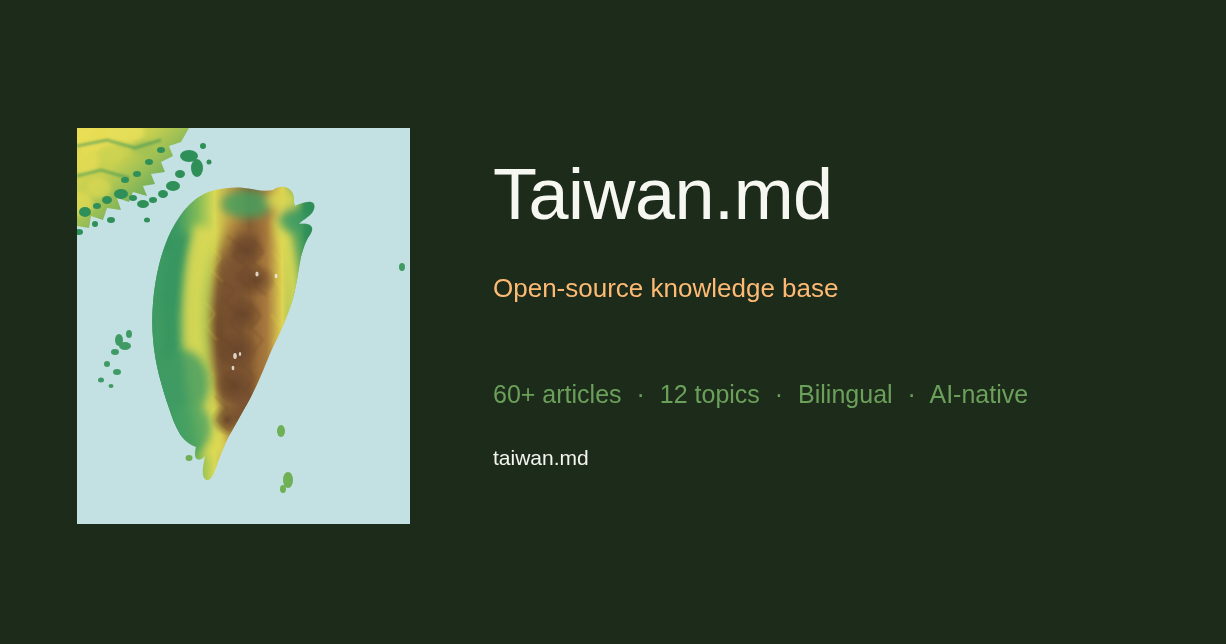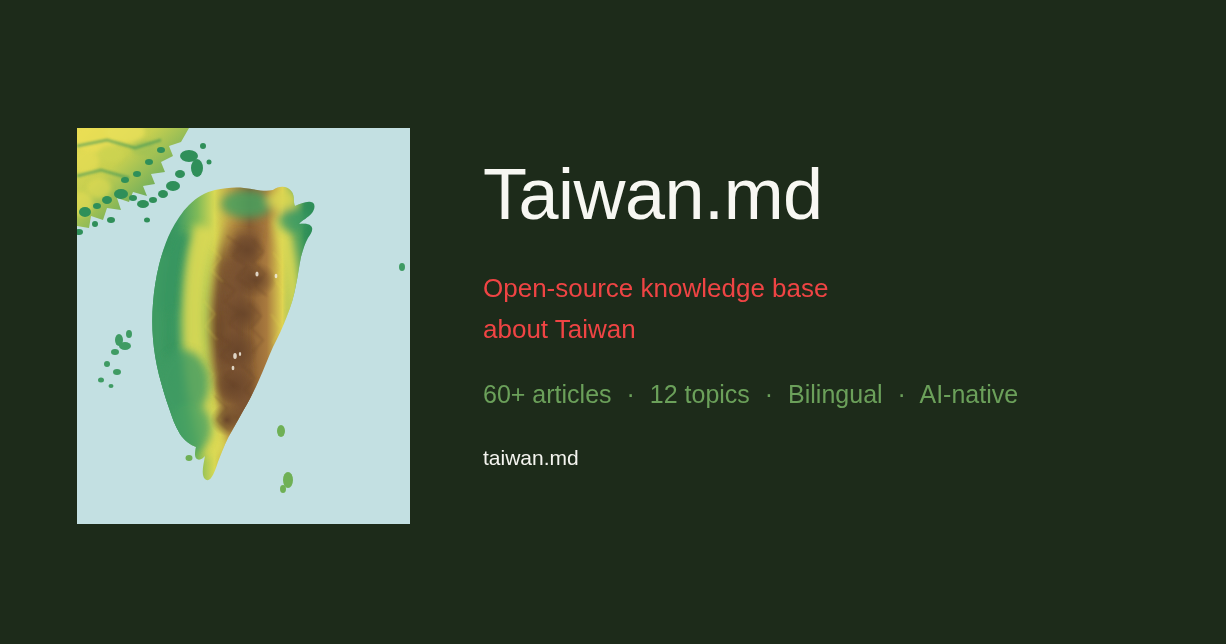--- a/index.html
+++ b/index.html
@@ -32,21 +32,21 @@
   }
   .map-svg {
     display: block;
     width: 333px;
     height: 396px;
   }
 
   
   .text-col {
     position: absolute;
-    left: 483px;
+    left: 493px;
     top: 128px;
     width: 640px;
     height: 396px;
   }
   .title {
     position: absolute;
     left: 0;
     top: 24px;
     margin: 0;
     font-size: 72px;
@@ -57,21 +57,21 @@
     white-space: nowrap;
   }
   .subtitle {
     position: absolute;
     left: 0;
     top: 140px;
     margin: 0;
     font-size: 26px;
     line-height: 41px;
     font-weight: 400;
-    color: #ef4444;
+    color: #fdba74;
   }
   .subtitle .line {
     display: block;
     white-space: nowrap;
   }
   .meta {
     position: absolute;
     left: 0;
     top: 253px;
     margin: 0;
@@ -322,21 +322,20 @@
       </g>
     </svg>
   </div>
 
   <div class="text-col">
 
     <h1 class="title">Taiwan.md</h1>
 
     <p class="subtitle">
       <span class="line">Open-source knowledge base</span>
-      <span class="line">about Taiwan</span>
     </p>
 
     <p class="meta">
       <span>60+ articles</span>
       <span class="sep">·</span>
       <span>12 topics</span>
       <span class="sep">·</span>
       <span>Bilingual</span>
       <span class="sep">·</span>
       <span>AI-native</span>

